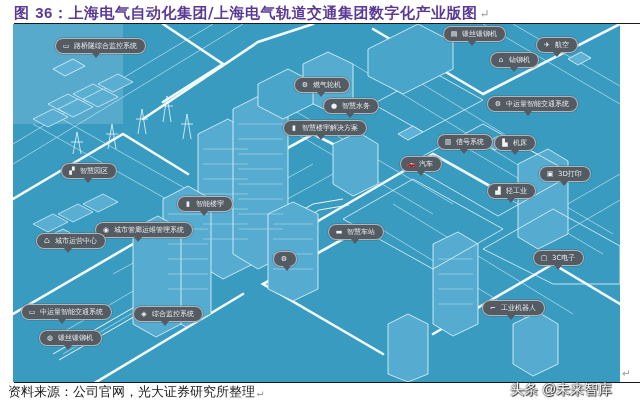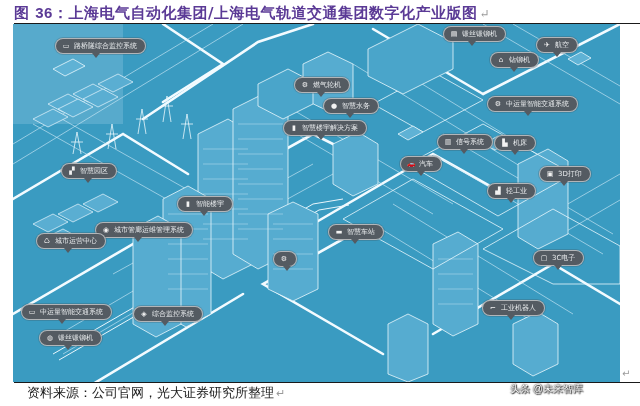--- a/index.html
+++ b/index.html
@@ -6,24 +6,24 @@
   body{width:640px;height:406px;position:relative;overflow:hidden;font-family:"DejaVu Sans","Liberation Sans",sans-serif;}
   .fig-title{position:absolute;left:14px;top:2px;height:22px;line-height:22px;font-size:15px;font-weight:bold;color:#5b3a96;font-family:"DejaVu Serif","Liberation Serif",serif;white-space:nowrap;letter-spacing:0.5px;}
   .fig-title .num{font-family:"Liberation Sans","DejaVu Sans",sans-serif;font-weight:bold;margin-top:19px;}
   .fig-title .ret{color:#9a9a9a;font-weight:normal;font-size:12px;margin-left:2px;}
   .title-rule{position:absolute;left:14px;top:23px;width:626px;height:1px;background:#1a1a1a;}
   .illus{position:absolute;left:13px;top:24px;width:607px;height:358px;background:#3a9bc1;overflow:hidden;}
   .illus svg.bg{position:absolute;left:0;top:0;}
   .bubble{position:absolute;height:14px;line-height:14px;padding:0 8px 0 6px;background:#545b62;color:#e9ecee;border-radius:8px;font-size:7px;white-space:nowrap;border:1px solid rgba(255,255,255,0.55);box-shadow:0 0 0 1px rgba(60,70,80,0.25);display:flex;align-items:center;gap:4px;}
   .bubble::after{content:"";position:absolute;left:var(--tail,40%);bottom:-5px;width:0;height:0;border-left:4px solid transparent;border-right:4px solid transparent;border-top:5px solid #545b62;}
   .bubble .ic{display:inline-block;width:8px;height:8px;font-size:7px;line-height:8px;text-align:center;color:#f2f2f2;}
-  .source{position:absolute;left:27px;top:383px;height:20px;line-height:20px;font-size:13px;color:#1a1a1a;font-family:Liberation Sans, sans-serif;white-space:nowrap;}
+  .source{position:absolute;left:8px;top:383px;height:20px;line-height:20px;font-size:13px;color:#1a1a1a;font-family:Liberation Mono, monospace;white-space:nowrap;}
   .source .ret{color:#9a9a9a;font-size:11px;margin-left:2px;}
   .bottom-rule{position:absolute;left:14px;top:382px;width:626px;height:1px;background:#1a1a1a;}
-  .watermark{position:absolute;left:510px;top:378px;height:22px;line-height:22px;font-size:10px;color:#ffffff;font-family:"Liberation Sans","DejaVu Sans",sans-serif;white-space:nowrap;text-shadow:0 0 2px #333,0 0 1px #333,1px 1px 1px #222;}
+  .watermark{position:absolute;left:510px;top:378px;height:22px;line-height:22px;font-size:14px;color:#ffffff;font-family:"Liberation Sans","DejaVu Sans",sans-serif;white-space:nowrap;text-shadow:0 0 2px #333,0 0 1px #333,1px 1px 1px #222;}
   .ret-right{position:absolute;left:622px;top:368px;font-size:10px;color:#9a9a9a;}
 </style>
 </head>
 <body>
 
 <div class="fig-title">
   <span>图</span>
   <span class="num">36</span><span>：</span><span>上海电气自动化集团/上海电气轨道交通集团数字化产业版图</span><span class="ret">↵</span>
 </div>
 <div class="title-rule"></div>

